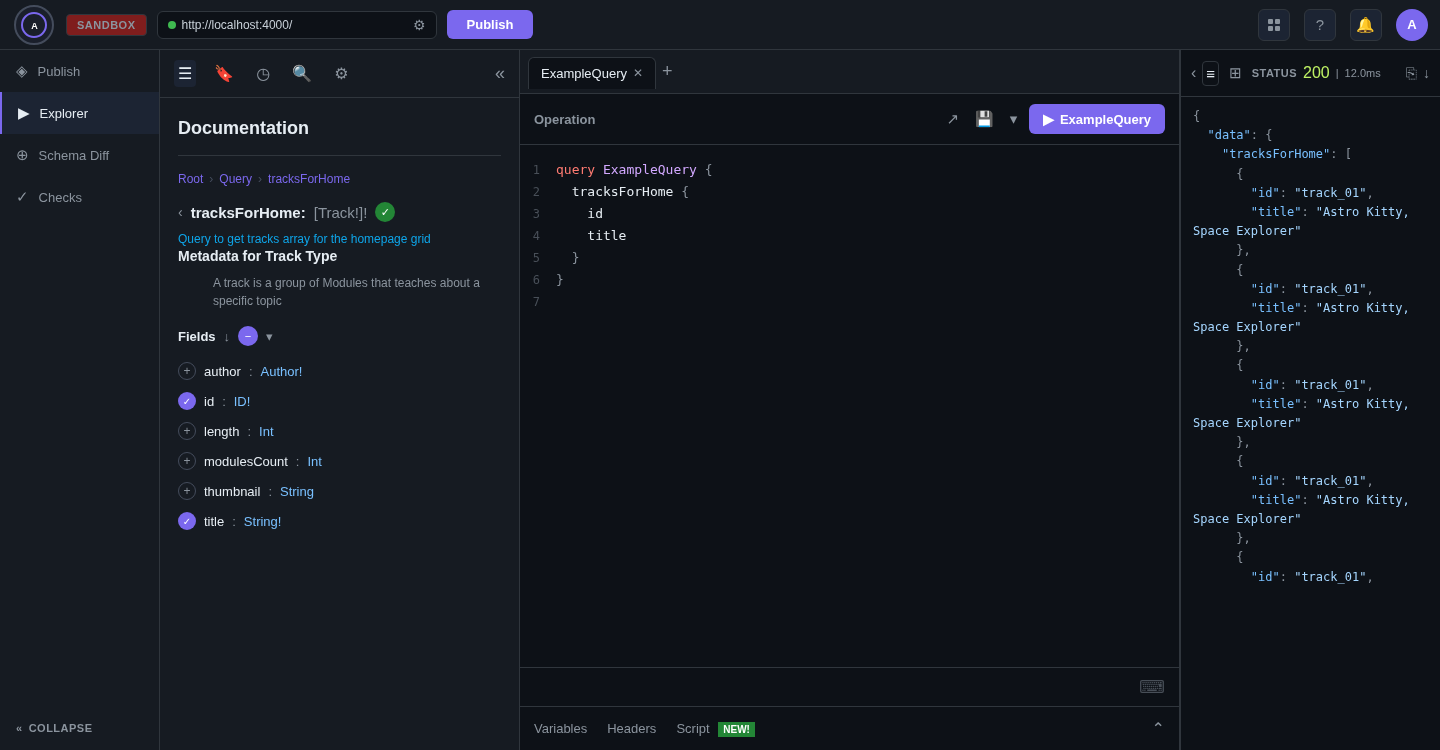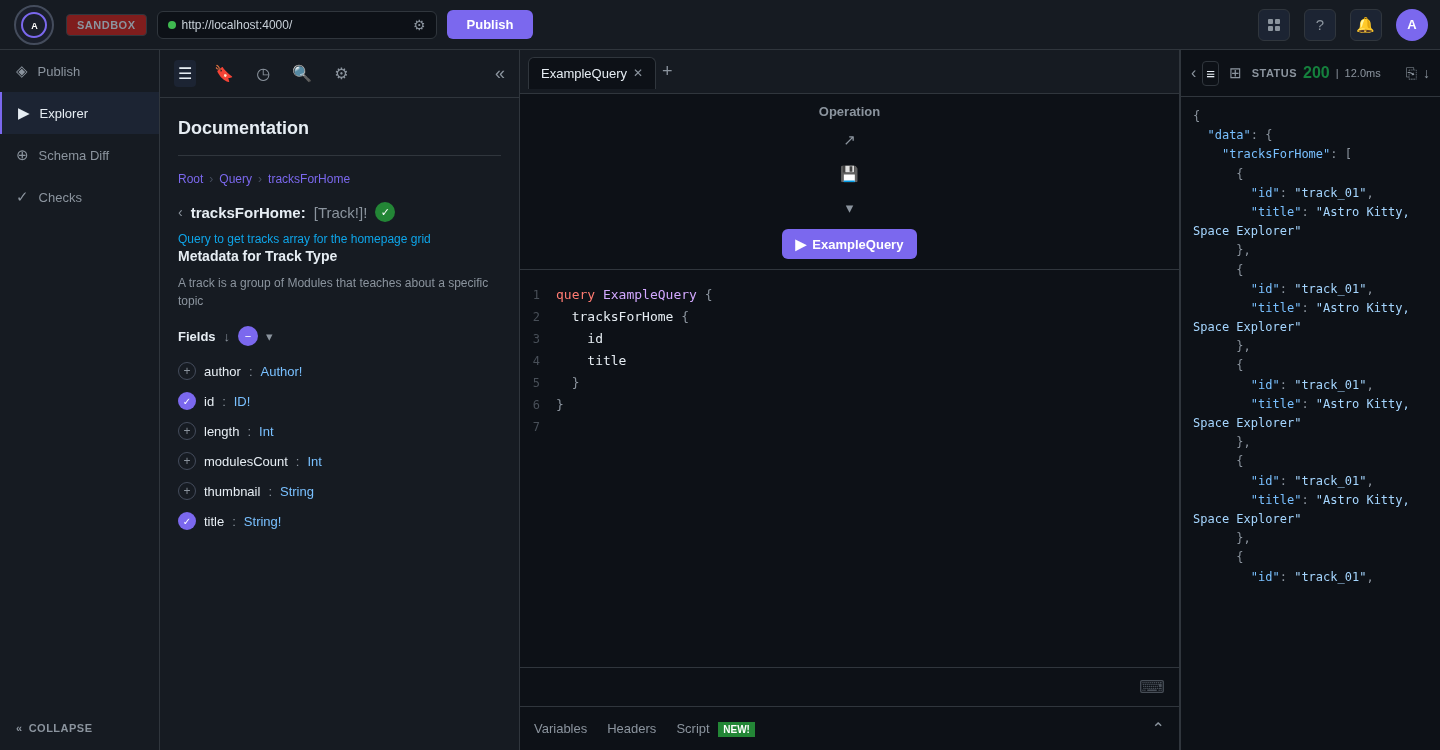--- a/index.html
+++ b/index.html
@@ -273,20 +273,21 @@
       font-size: 14px;
       font-weight: 600;
       color: #e6edf3;
       margin-bottom: 10px;
     }
     .section-desc {
       font-size: 12px;
       color: #8b949e;
       margin-bottom: 16px;
       line-height: 1.5;
+      margin-left: 35px;
     }
     .fields-header {
       display: flex;
       align-items: center;
       gap: 8px;
       margin-bottom: 10px;
     }
     .fields-label {
       font-size: 13px;
       font-weight: 600;
@@ -396,21 +397,20 @@
       font-size: 18px;
       margin-left: 6px;
       cursor: pointer;
     }
     .operation-bar {
       display: flex;
       align-items: center;
       padding: 10px 14px;
       border-bottom: 1px solid #30363d;
       gap: 8px;
-      flex-direction: column;
     }
     .operation-label {
       font-size: 13px;
       color: #8b949e;
       font-weight: 600;
       flex: 1;
     }
     .op-icon {
       color: #8b949e;
       font-size: 15px;
@@ -533,22 +533,22 @@
       border-color: #30363d;
       color: #e6edf3;
     }
     .resp-status {
       font-size: 11px;
       color: #8b949e;
       font-weight: 600;
       letter-spacing: 0.5px;
     }
     .resp-status-code {
-      color: #15803d;
-      font-weight: 700;
+      color: #bef264;
+      font-weight: 400;
     }
     .resp-time {
       color: #8b949e;
       font-size: 11px;
     }
     .resp-spacer { flex: 1; }
     .resp-copy, .resp-download {
       color: #8b949e;
       font-size: 14px;
       cursor: pointer;

